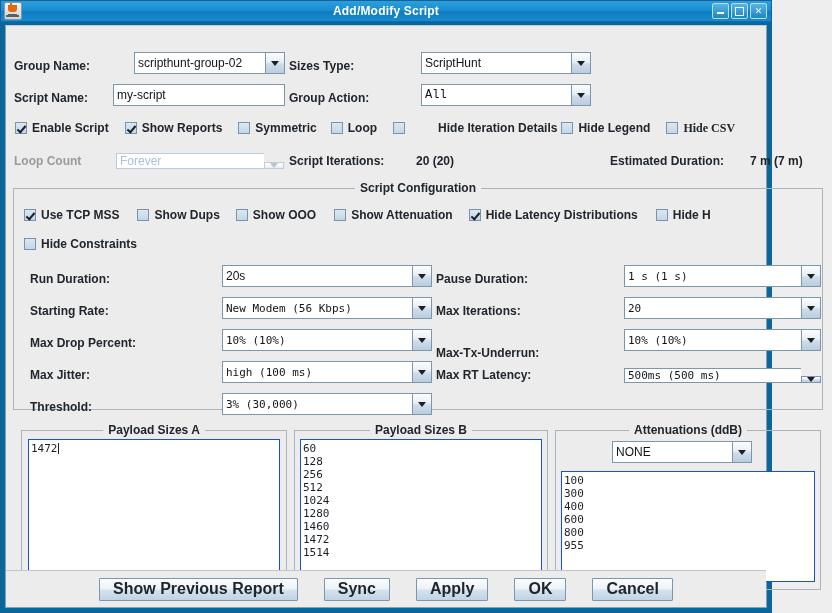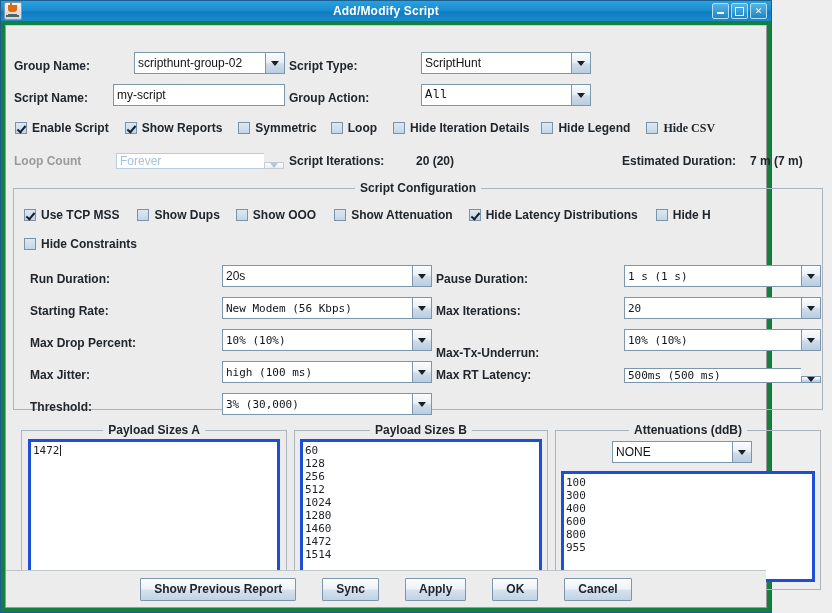--- a/index.html
+++ b/index.html
@@ -7,21 +7,21 @@
     width:832px;height:613px;overflow:hidden;
     font-family:"Liberation Sans", sans-serif;
     font-size:12px;
     background:#eeeeee;
     -webkit-font-smoothing:none;
   }
   #app{
     position:relative;width:772px;height:613px;
     box-sizing:border-box;
     border:1px solid #1b5f8f;
-    background:#15803d;
+    background:#0369a1;
   }
 
   
   .titlebar{
     position:relative;height:20px;
     background:linear-gradient(to bottom,#2aa0e0 0%,#1b8ed0 45%,#0f7cc0 55%,#1a8ad0 100%);
     display:flex;align-items:center;
     border-bottom:1px solid #0d6ea8;
   }
   .tb-icon{
@@ -131,21 +131,21 @@
   }
   .panel > .ptitle{
     position:absolute;top:-8px;left:50%;transform:translateX(-50%);
     background:#ececec;padding:0 5px;
     font-weight:bold;font-size:12px;color:#20262c;white-space:nowrap;
   }
 
   
   .area{
     position:absolute;box-sizing:border-box;
-    background:#ffffff;border:3px solid #1d4ed8;
+    background:#ffffff;border:1px solid #1d4ed8;
     overflow:hidden;
     font-family:"DejaVu Sans Mono",monospace;font-size:11px;color:#1a1f26;
     line-height:13px;padding:2px 0 0 2px;
   }
   .area .row{white-space:pre;}
   .caret{
     display:inline-block;width:1px;height:11px;background:#1a1f26;
     vertical-align:-2px;margin-left:0px;
   }
 
@@ -154,21 +154,21 @@
     position:absolute;left:0;right:0;bottom:0;height:36px;
     border-top:1px solid #bfc6cc;
     display:flex;align-items:center;justify-content:center;gap:26px;
     background:#ececec;
   }
   .btn{
     box-sizing:border-box;height:23px;padding:0 13px;
     background:linear-gradient(to bottom,#fbfcfd 0%,#eef3f8 45%,#d4e1ee 55%,#c0d3e4 100%);
     border:1px solid #7c96ab;border-radius:1px;
     display:flex;align-items:center;justify-content:center;
-    font-weight:bold;font-size:12px;color:#20262c;cursor:pointer;white-space:nowrap;
+    font-weight:bold;font-size:16px;color:#20262c;cursor:pointer;white-space:nowrap;
   }
 
   .abs{position:absolute;}
 </style>
 </head>
 <body>
 
 <div id="app">
 
   <div class="titlebar">
@@ -192,21 +192,21 @@
 
   <div class="content">
 
     <div class="abs lbl" style="left:8px;top:33px;">Group Name:</div>
     <div class="abs combo" style="left:107px;top:26px;width:172px;padding-left:21px;">
       <div class="cfield">scripthunt-group-02</div>
       <div class="carrow">
           <i></i>
         </div>
     </div>
-    <div class="abs lbl" style="left:283px;top:33px;">Script Type:</div>
+    <div class="abs lbl" style="left:283px;top:33px;">Sizes Type:</div>
     <div class="abs combo" style="left:415px;top:26px;width:170px;">
       <div class="cfield">ScriptHunt</div>
       <div class="carrow">
           <i></i>
         </div>
     </div>
 
     <div class="abs lbl" style="left:8px;top:65px;">Script Name:</div>
     <div class="abs tin" style="left:107px;top:58px;width:172px;">my-script</div>
     <div class="abs lbl" style="left:283px;top:65px;">Group Action:</div>
@@ -227,21 +227,21 @@
           <span class="t">Show Reports</span>
         </div>
         <div class="cb" style="margin-right: 14px;">
           <span class="box"></span>
           <span class="t">Symmetric</span>
         </div>
         <div class="cb" style="margin-right: 16px;">
           <span class="box"></span>
           <span class="t">Loop</span>
         </div>
-        <div class="cb" style="margin-right: 12px;">
+        <div class="cb" style="margin-right: 4px; gap: 28px;">
           <span class="box"></span>
           <span class="t">Hide Iteration Details</span>
         </div>
         <div class="cb" style="margin-right: 16px;">
           <span class="box"></span>
           <span class="t">Hide Legend</span>
         </div>
         <div class="cb" style="margin-right: 0px; font-family: Liberation Serif, serif;">
           <span class="box"></span>
           <span class="t">Hide CSV</span>
@@ -250,21 +250,21 @@
 
     <div class="abs lbl-dis" style="left:8px;top:128px;">Loop Count</div>
     <div class="abs combo disabled" style="left:110px;top:121px;width:168px;align-items:flex-end;">
       <div class="cfield">Forever</div>
       <div class="carrow">
           <i></i>
         </div>
     </div>
     <div class="abs plain" style="left:283px;top:128px;">Script Iterations:</div>
     <div class="abs plain" style="left:410px;top:128px;">20 (20)</div>
-    <div class="abs plain" style="left:600px;top:128px;padding-left:16px;">Estimated Duration:</div>
+    <div class="abs plain" style="left:588px;top:128px;padding-left:16px;">Estimated Duration:</div>
     <div class="abs plain" style="left:744px;top:128px;">7 m (7 m)</div>
 
     <div class="panel" style="left:7px;top:162px;width:810px;height:222px;">
       <div class="ptitle">Script Configuration</div>
 
       <div class="abs" id="cfgcb1" style="left:10px;top:17px;right:0;height:18px;display:flex;align-items:center;">
           <div class="cb" style="margin-right: 18px;">
             <span class="box on"></span>
             <span class="t">Use TCP MSS</span>
           </div>

